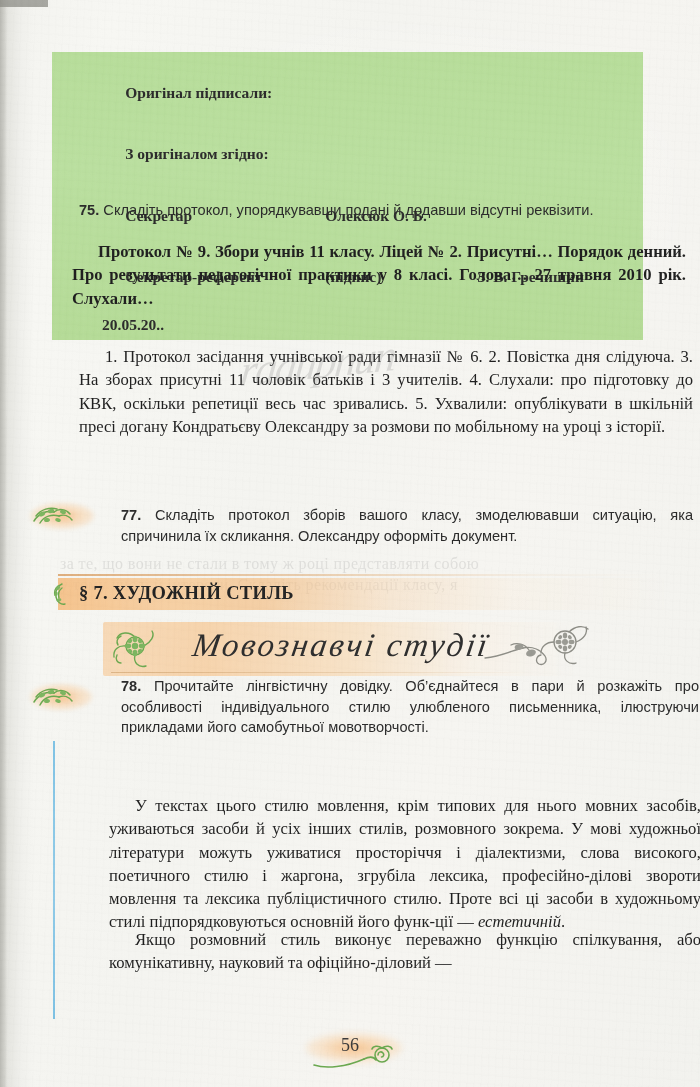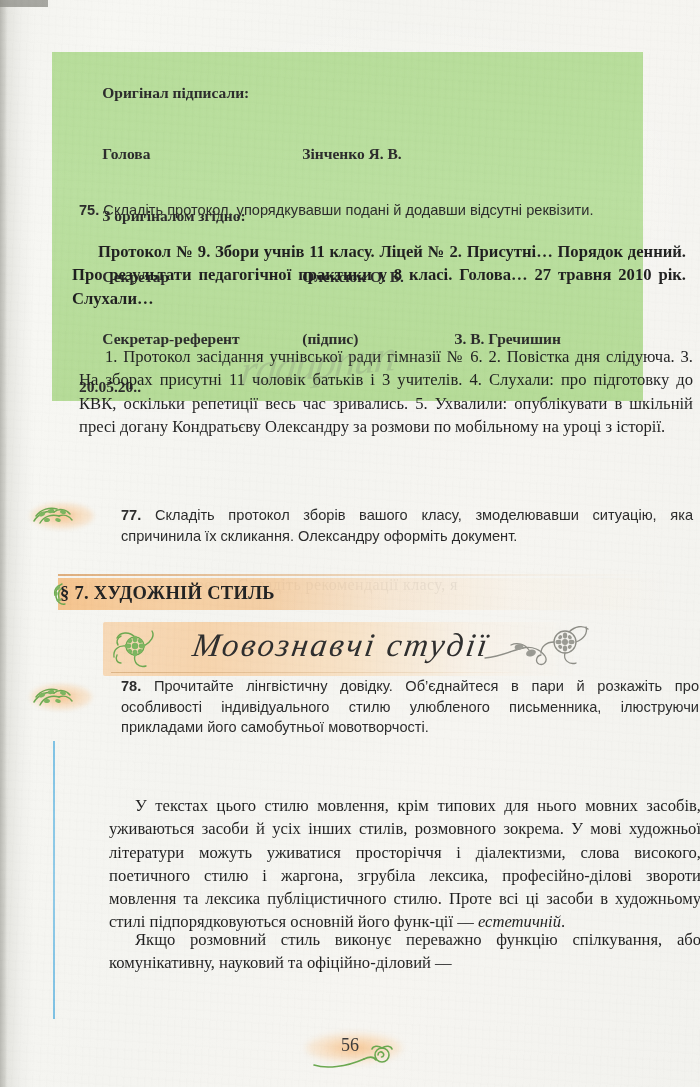--- a/index.html
+++ b/index.html
@@ -57,21 +57,21 @@
     padding: 10px 0 4px 0;
     background: linear-gradient(180deg, #b7dd9a 0%, #badf9f 40%, #b5db97 100%);
     box-sizing: border-box;
   }
   .green-box .gb-line {
     font-family: "Liberation Serif", serif;
     font-size: 15.5px;
     font-weight: 700;
     line-height: 20.5px;
     color: #2b2b2b;
-    padding-left: 27px;
+    padding-left: 50px;
     white-space: pre;
   }
   .green-box .gb-date {
     padding-top: 7px;
   }
   .gb-col {
     display: inline-block;
   }
   .gb-c1 { width: 200px; }
   .gb-c2 { width: 152px; }
@@ -131,20 +131,21 @@
   #sec-title {
     position: absolute;
     left: 26px;
     top: 5px;
     font-family: "Liberation Serif", serif;
     font-weight: 700;
     font-size: 18.5px;
     letter-spacing: .3px;
     color: #232323;
     white-space: nowrap;
+    padding-left: 19px;
   }
 
   
   #studii {
     position: absolute;
     left: 103px;
     top: 622px;
     width: 470px;
     height: 54px;
   }
@@ -257,23 +258,20 @@
 
 <div id="page">
 
   <div id="gutter"></div>
   <div id="gutter-dark"></div>
   <div id="topstrip"></div>
 
   <div class="green-box">
     <div class="gb-line">
       <span class="gb-col gb-c1">Оригінал підписали:</span>
-    </div>
-    <div class="gb-line">
-      <span class="gb-col gb-c1">Голова</span><span class="gb-col gb-c2">Зінченко Я. В.</span>
     </div>
     <div class="gb-line">
       <span class="gb-col gb-c1">З оригіналом згідно:</span>
     </div>
     <div class="gb-line">
       <span class="gb-col gb-c1">Секретар</span><span class="gb-col gb-c2">Олексюк О. Б.</span>
     </div>
     <div class="gb-line">
       <span class="gb-col gb-c1">Секретар-референт</span><span class="gb-col gb-c2">(підпис)</span><span>З. В. Гречишин</span>
     </div>
@@ -312,20 +310,21 @@
       <ellipse cx="17" cy="17" rx="3" ry="2" transform="rotate(-10 17 17)"></ellipse>
       <ellipse cx="28" cy="17" rx="2.8" ry="1.9" transform="rotate(14 28 17)"></ellipse>
     </g>
   </svg>
 
   <div class="ex-block ex-sans" style="left:76px; top:505px; width:572px;">
     <span class="ex-num">77.</span>
     <span>Складіть протокол зборів вашого класу, змоделювавши ситуацію, яка спричинила їх скликання. Олександру оформіть документ.</span>
   </div>
 
+  <div class="ghost" style="left:60px; top:552px;">за те, що вони не стали в тому ж році представляти собою</div>
   <div class="ghost" style="left:60px; top:573px;">у тому числі й інтереси. Складіть рекомендації класу, я</div>
 
   <div id="sec-wrap">
     <div id="sec-rule"></div>
     <div id="sec-band"></div>
     <svg style="position:absolute; left:18px; top:2px;" width="22" height="28" viewBox="0 0 22 28">
       <g fill="none" stroke="#6aa84f" stroke-width="1.4" stroke-linecap="round">
         <path d="M10 4 C5 6, 3 11, 4 17 C5 22, 9 25, 13 24"></path>
         <path d="M10 8 C7 10, 6 14, 7 18"></path>
         <path d="M6 6 C3 8, 2 12, 3 15"></path>

